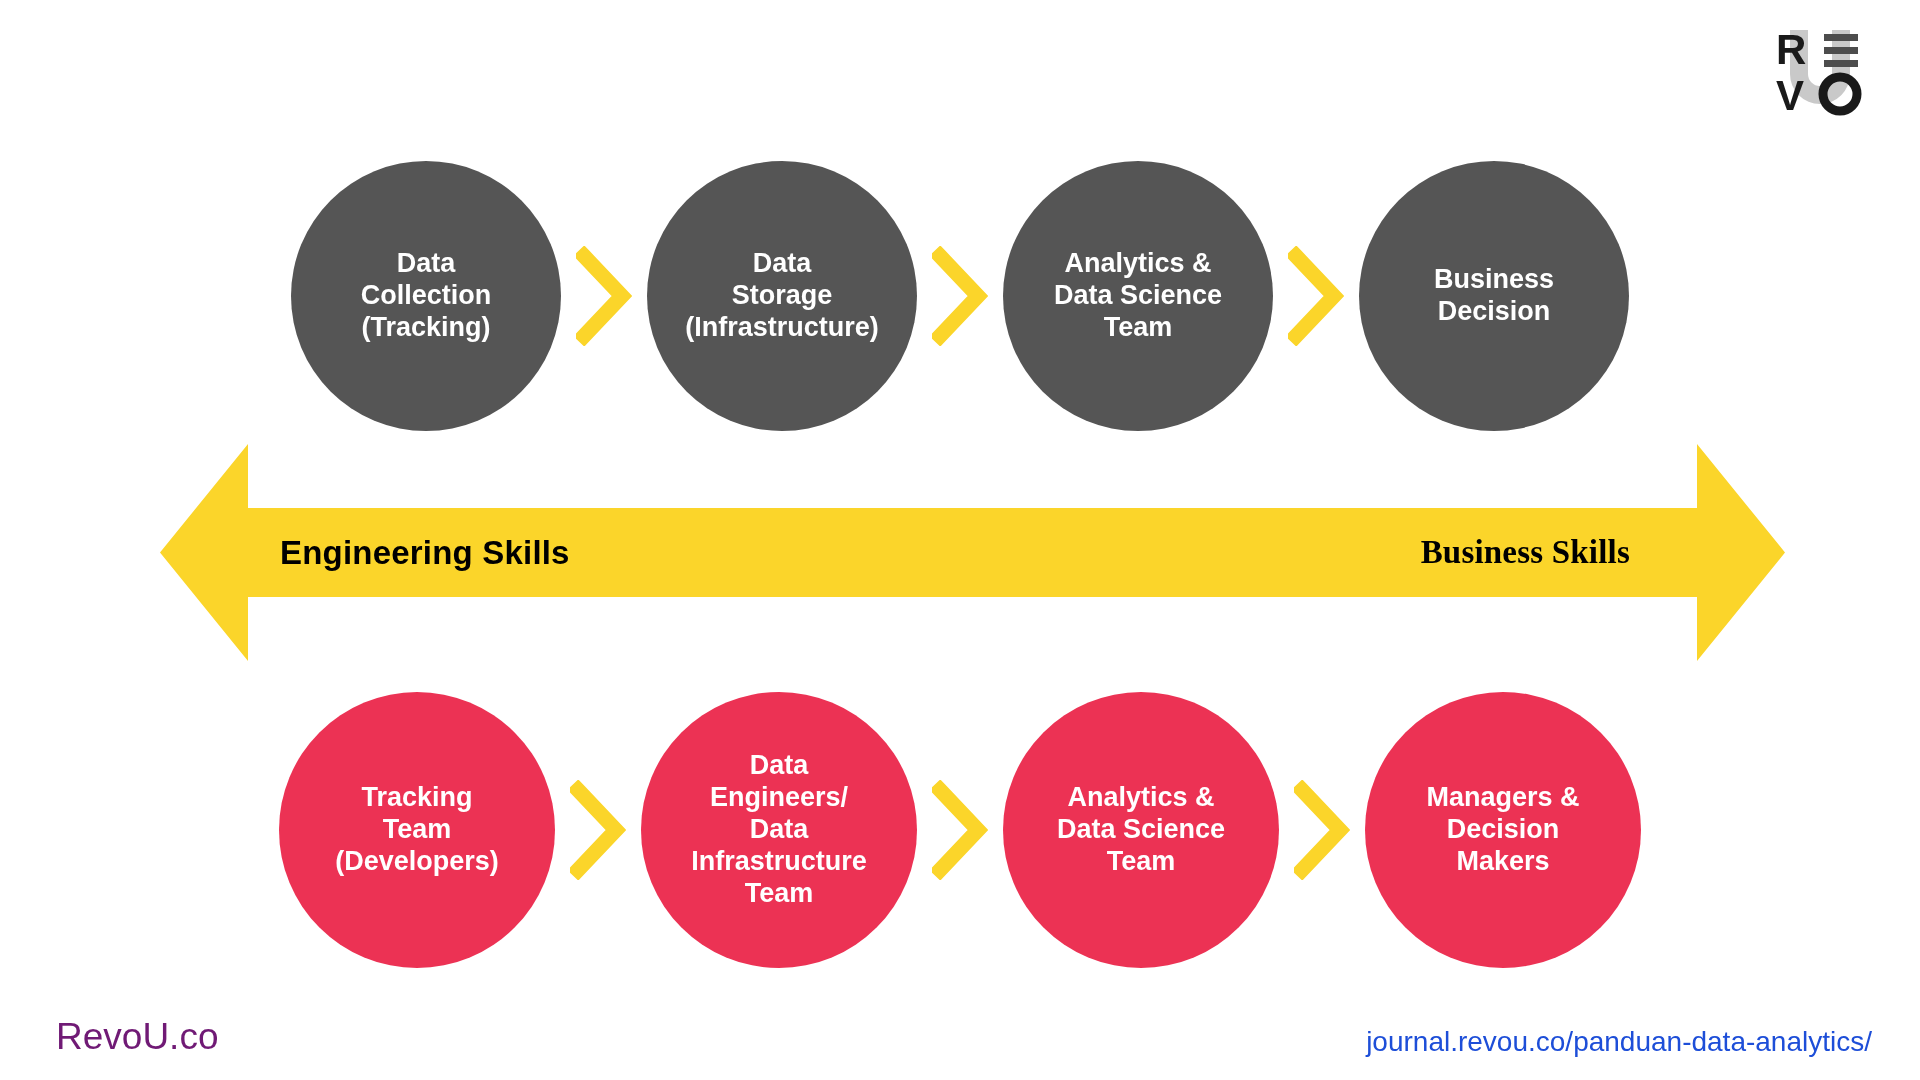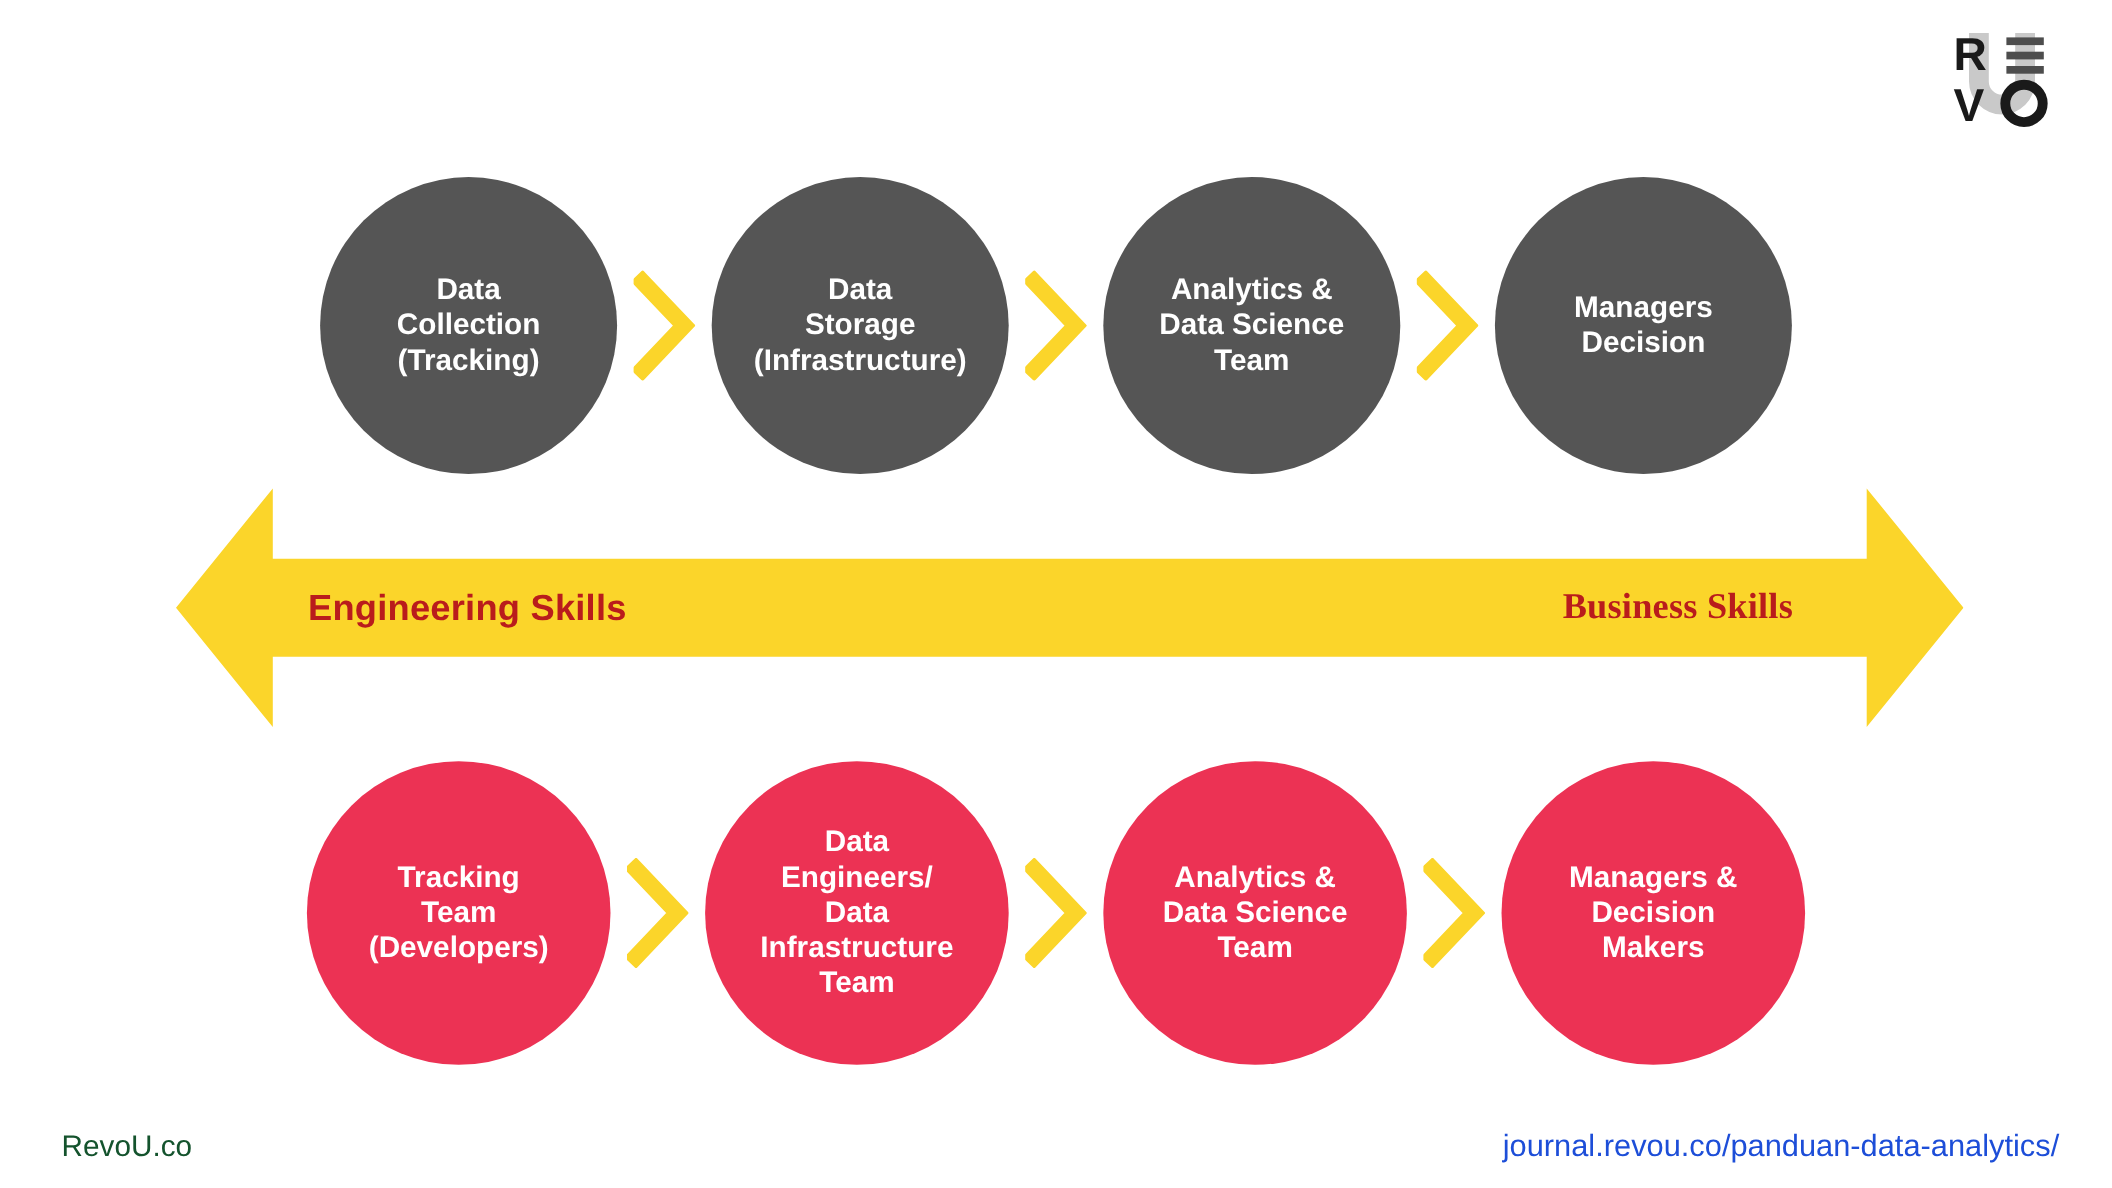--- a/index.html
+++ b/index.html
@@ -88,34 +88,34 @@
     height: 225px;
   }
   .arrow-text {
     position: absolute;
     top: 440px;
     height: 225px;
     display: flex;
     align-items: center;
     font-size: 33px;
     font-weight: bold;
-    color: #b91c1c;
+    color: #000000;
     letter-spacing: 0.2px;
   }
   #engineering-skills-label { left: 280px; }
   #business-skills-label    { right: 290px; font-family: Liberation Serif, serif; }
 
   
   .footer-text {
     position: absolute;
     bottom: 22px;
     color: #c9c9c9;
     font-size: 30px;
   }
-  #brand-footer { left: 56px; color: #14532d; font-size: 27px; text-align: center; }
+  #brand-footer { left: 56px; color: #701a75; font-size: 37px; text-align: center; }
   #source-url-footer { right: 48px; color: #1d4ed8; font-size: 28px; }
 </style>
 </head>
 <body>
 
 <div id="logo">
   <svg viewBox="0 0 120 105" width="120" height="105" aria-hidden="true">
 
     <path d="M28 18 L28 62 A30 30 0 0 0 88 62 L88 18 L70 18 L70 62 A12 12 0 0 1 46 62 L46 18 Z" fill="#c9c9c9"></path>
 
@@ -163,21 +163,21 @@
 Team</span>
   </div>
 
   <div class="chevron">
     <svg width="56" height="100" viewBox="0 0 56 100">
         <polyline points="8,10 46,50 8,90" fill="none" stroke="#FBD52A" stroke-width="15" stroke-linecap="square" stroke-linejoin="miter"></polyline>
       </svg>
   </div>
 
   <div class="node node-top">
-    <span class="node-label">Managers
+    <span class="node-label">Business
 Decision</span>
   </div>
 
 </div>
 
 <svg id="skills-arrow" viewBox="0 0 1625 225" preserveAspectRatio="none">
   <polygon points="0,112.5 88,4 88,68 1537,68 1537,4 1625,112.5 1537,221 1537,157 88,157 88,221" fill="#FBD52A"></polygon>
 </svg>
 <div id="engineering-skills-label" class="arrow-text">Engineering Skills</div>
 <div id="business-skills-label" class="arrow-text">Business Skills</div>

